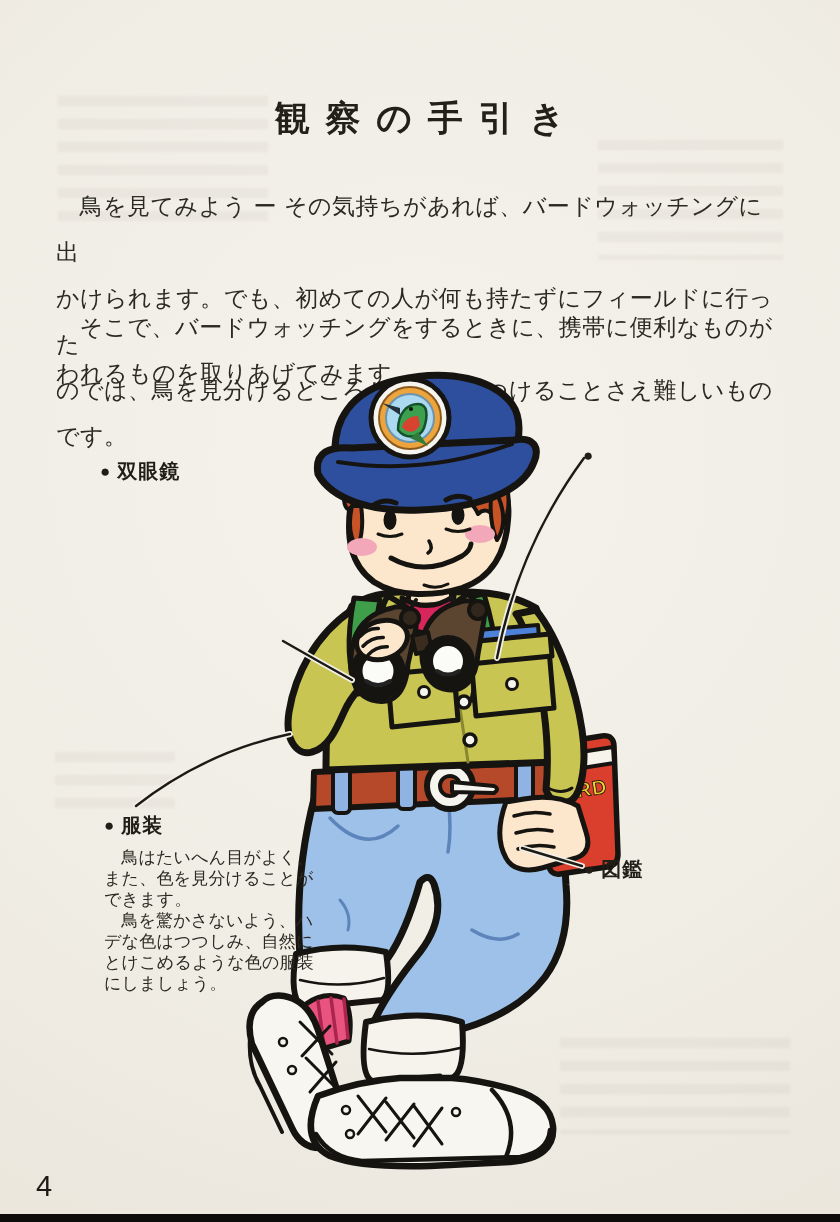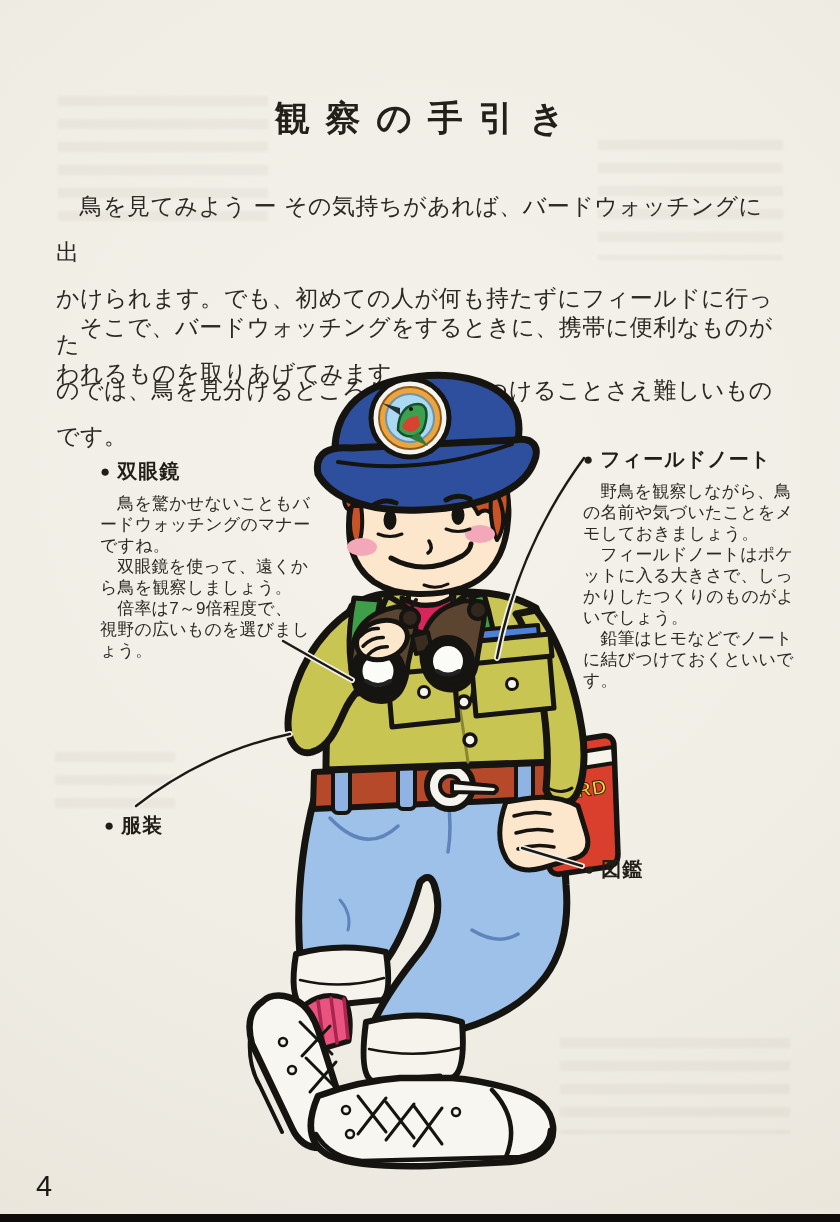--- a/index.html
+++ b/index.html
@@ -56,52 +56,40 @@
 かけられます。でも、初めての人が何も持たずにフィールドに行った
 のでは、鳥を見分けるどころか、鳥を見つけることさえ難しいものです。</p>
 <p class="intro pre" id="intro-p2">　そこで、バードウォッチングをするときに、携帯に便利なものが
 われるものを取りあげてみます。</p>
 
 <div class="note" id="note-binoculars">
   <div class="note-head">
     <span class="bullet">●</span>
     <span>双眼鏡</span>
   </div>
-  <div class="note-body pre">　鳥を驚かせないこともバ
-ードウォッチングのマナー
-ですね。
-　双眼鏡を使って、遠くか
-ら鳥を観察しましょう。
-　倍率は7～9倍程度で、
-視野の広いものを選びまし
-ょう。</div>
 </div>
 
 <div class="note" id="note-fieldnote">
   <div class="note-head">
     <span class="bullet">●</span>
-    <span>フィールドノート</span>
-  </div>
-  <div class="note-body pre">　野鳥を観察しながら、鳥
-の名前や気づいたことをメ
-モしておきましょう。
-　フィールドノートはポケ
-ットに入る大きさで、しっ
-かりしたつくりのものがよ
-いでしょう。
-　鉛筆はヒモなどでノート
-に結びつけておくといいで
-す。</div>
+  </div>
 </div>
 
 <div class="note" id="note-clothing">
   <div class="note-head">
     <span class="bullet">●</span>
     <span>服装</span>
   </div>
+  <div class="note-body pre">　鳥はたいへん目がよく、
+また、色を見分けることが
+できます。
+　鳥を驚かさないよう、ハ
+デな色はつつしみ、自然に
+とけこめるような色の服装
+にしましょう。</div>
 </div>
 
 <div class="note" id="note-guide">
   <div class="note-head">
     <span class="bullet">●</span>
     <span>図鑑</span>
   </div>
 </div>
 
 <svg id="figure-svg" width="840" height="1222" viewBox="0 0 840 1222">

